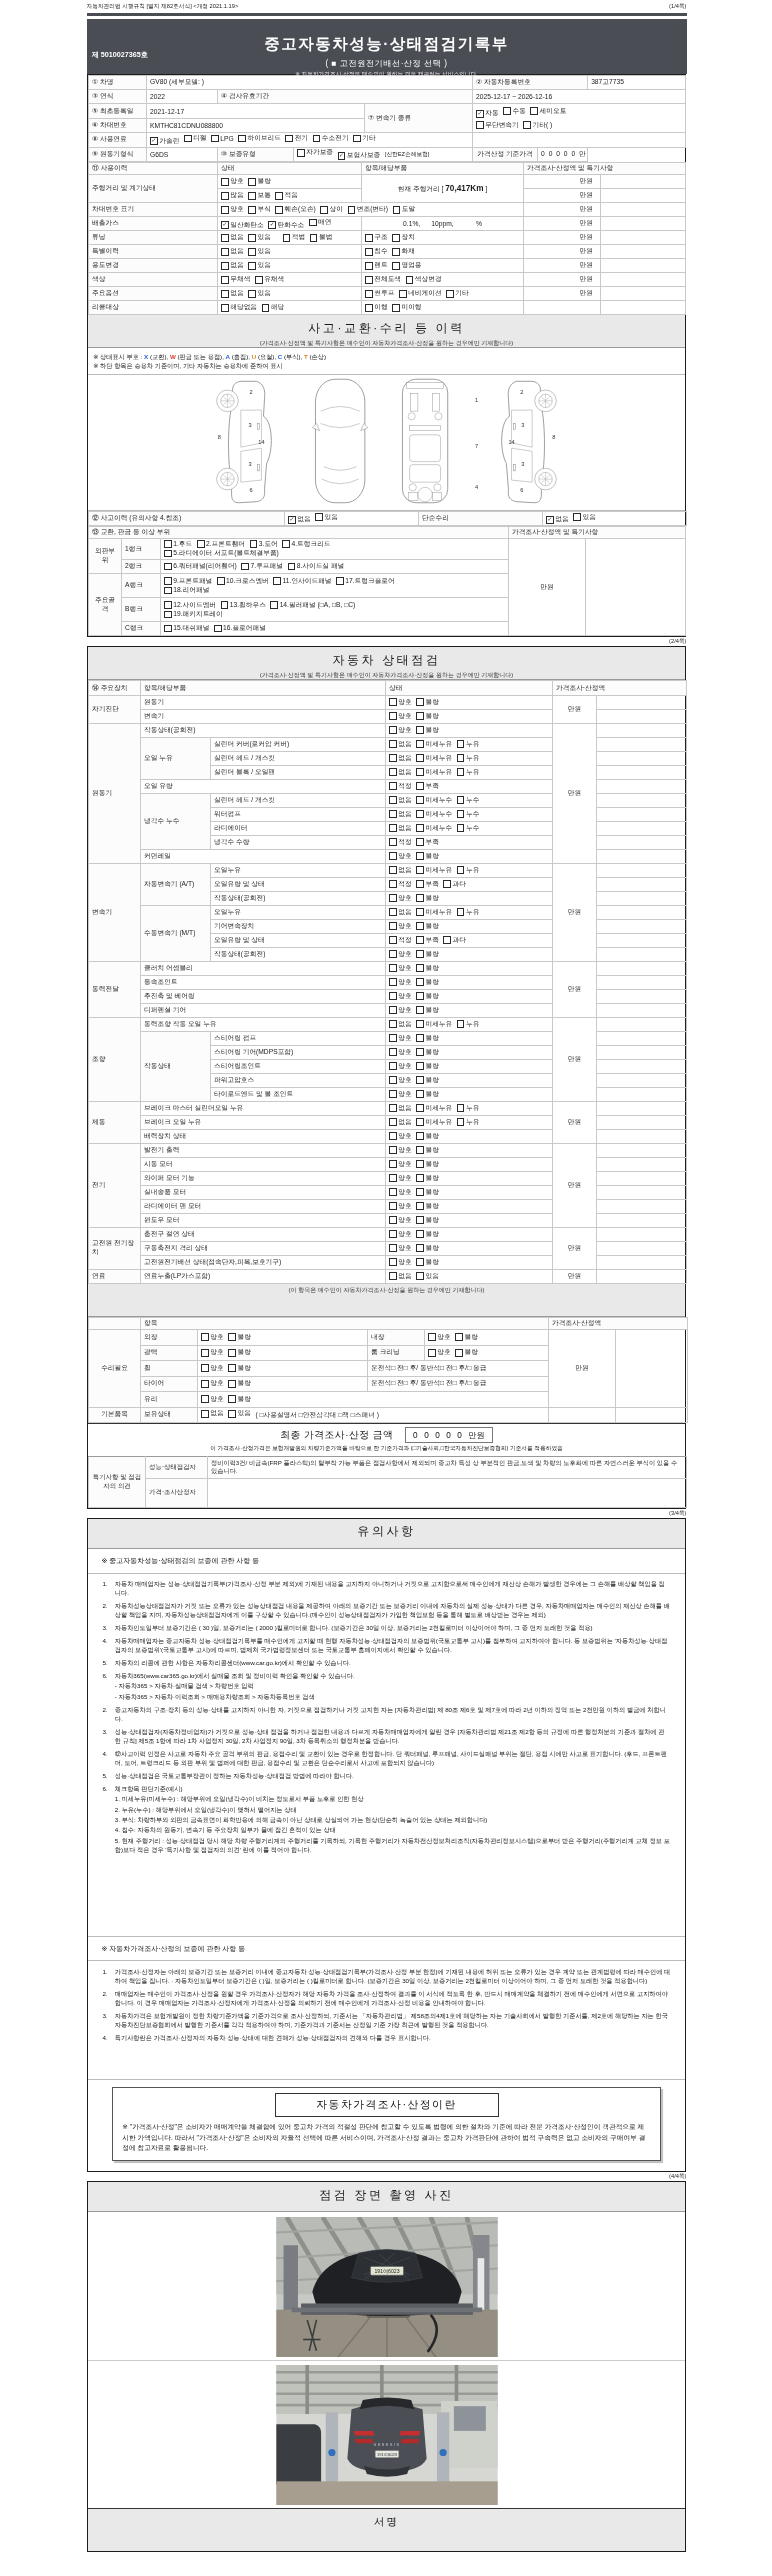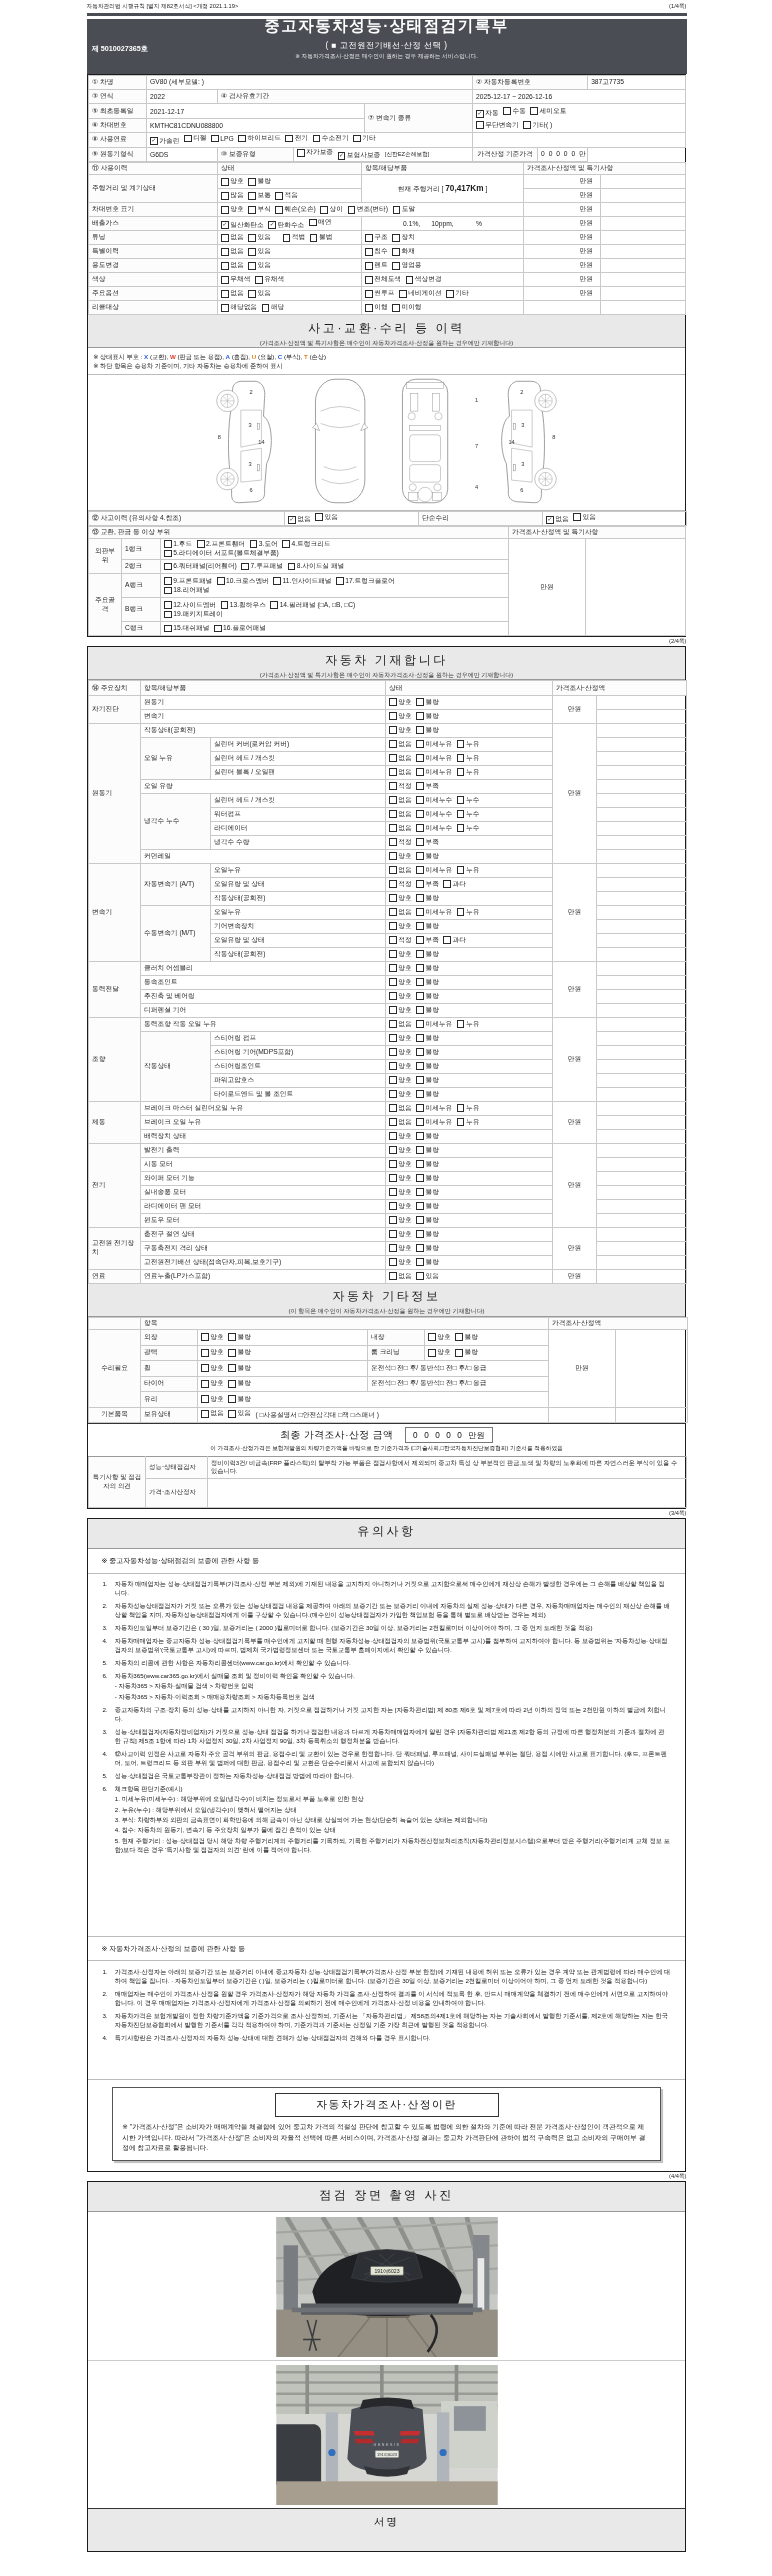--- a/index.html
+++ b/index.html
@@ -1,24 +1,24 @@
 <!DOCTYPE html>
 <html style="font-size:8.2px"><head>
 <meta charset="utf-8">
 <style>
   html,body{margin:0;padding:0;background:#fff}
   .page{width:773px;height:2576px;overflow:hidden;position:relative;background:#fff;
         font-family:"Liberation Sans","DejaVu Sans",sans-serif;color:#111}
   .meta{width:600px;margin:0 auto;display:flex;justify-content:space-between;font-size:5.7px;padding-top:2.6px;color:#222}
   .dhead{width:600px;margin:2.1px auto 0;background:#4a4e54;height:61px;position:relative;text-align:center;color:#fff}
   .stripe{position:absolute;top:3.6px;left:0;right:0;height:2.6px;background:#fff}
-  .dtitle{padding-top:3px;font-size:15.5px;font-weight:bold;letter-spacing:1.5px}
+  .dtitle{padding-top:21px;font-size:15.5px;font-weight:bold;letter-spacing:1.5px}
   .dsub{font-size:8.2px;margin-top:3.1px;letter-spacing:0.5px}
   .dnote{font-size:5.7px;margin-top:2.1px;color:#eee}
-  .dno{position:absolute;left:5.2px;bottom:20px;font-size:7.2px;font-weight:bold}
+  .dno{position:absolute;left:5.2px;bottom:14px;font-size:7.2px;font-weight:bold}
   .pagebox{width:597px;margin:0 auto;border:1.5px solid #1c1c1c;background:#fff}
   .pmark{width:600px;margin:1px auto;text-align:right;font-size:5.7px;height:7.7px;color:#222}
   .band{background:#e9e9e9;border-bottom:0.5px solid #999;text-align:center;overflow:hidden}
   .band .bt{font-size:12px;letter-spacing:2.6px;padding-top:4.1px;color:#1a1a1a}
   .band .bn{font-size:6px;margin-top:2.1px;color:#333}
   table.g{border-collapse:collapse;table-layout:fixed;width:100%}
   table.g td{border:0.5px solid #c9c9c9;font-size:6.7px;padding:0.5px 3.1px;overflow:hidden;white-space:nowrap;color:#1a1a1a}
   td.lbl{background:#fcfcfc}
   td.ctr{text-align:center}
   .tb2{border-top:1px solid #9a9a9a !important}
@@ -596,21 +596,21 @@
                   <span>16.플로어패널</span>
                 </span></div>
             </td>
           </tr>
         </tbody>
       </table>
     </div>
   <div class="pmark">(2/4쪽)</div>
   <div class="pagebox" id="p2">
       <div class="band" style="height:32px">
-  <div class="bt">자동차 기재합니다</div>
+  <div class="bt">자동차 상태점검</div>
         <div class="bn">(가격조사·산정액 및 특기사항은 매수인이 자동차가격조사·산정을 원하는 경우에만 기재합니다)</div>
       </div>
       <table class="g">
         <colgroup>
           <col style="width:52px">
           <col style="width:70px">
           <col style="width:175px">
           <col style="width:167px">
           <col style="width:44px">
           <col style="width:90px">
@@ -1142,21 +1142,20 @@
               </span><span class="opt">
                 <span class="cb"></span>
                 <span>있음</span>
               </span></td>
             <td rowspan="1" class="ctr tb2">만원</td>
             <td class="tb2"></td>
           </tr>
         </tbody>
       </table>
       <div class="band" style="height:32px">
-  <div class="bt">자동차 기타정보</div>
         <div class="bn">(이 항목은 매수인이 자동차가격조사·산정을 원하는 경우에만 기재합니다)</div>
       </div>
       <table class="g">
         <colgroup>
           <col style="width:52px">
           <col style="width:57px">
           <col style="width:170px">
           <col style="width:57px">
           <col style="width:124px">
           <col style="width:67px">

